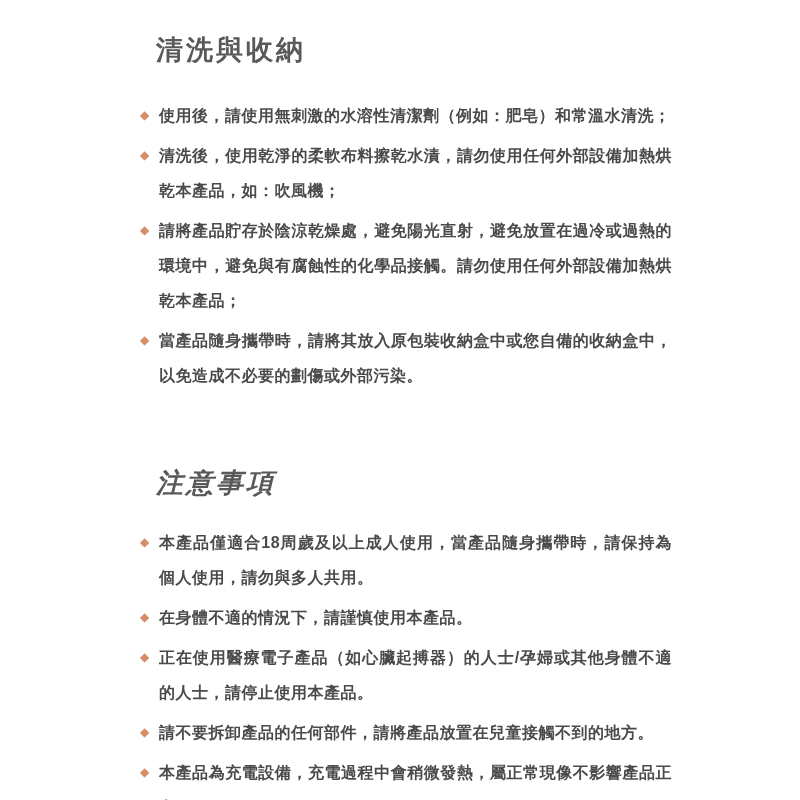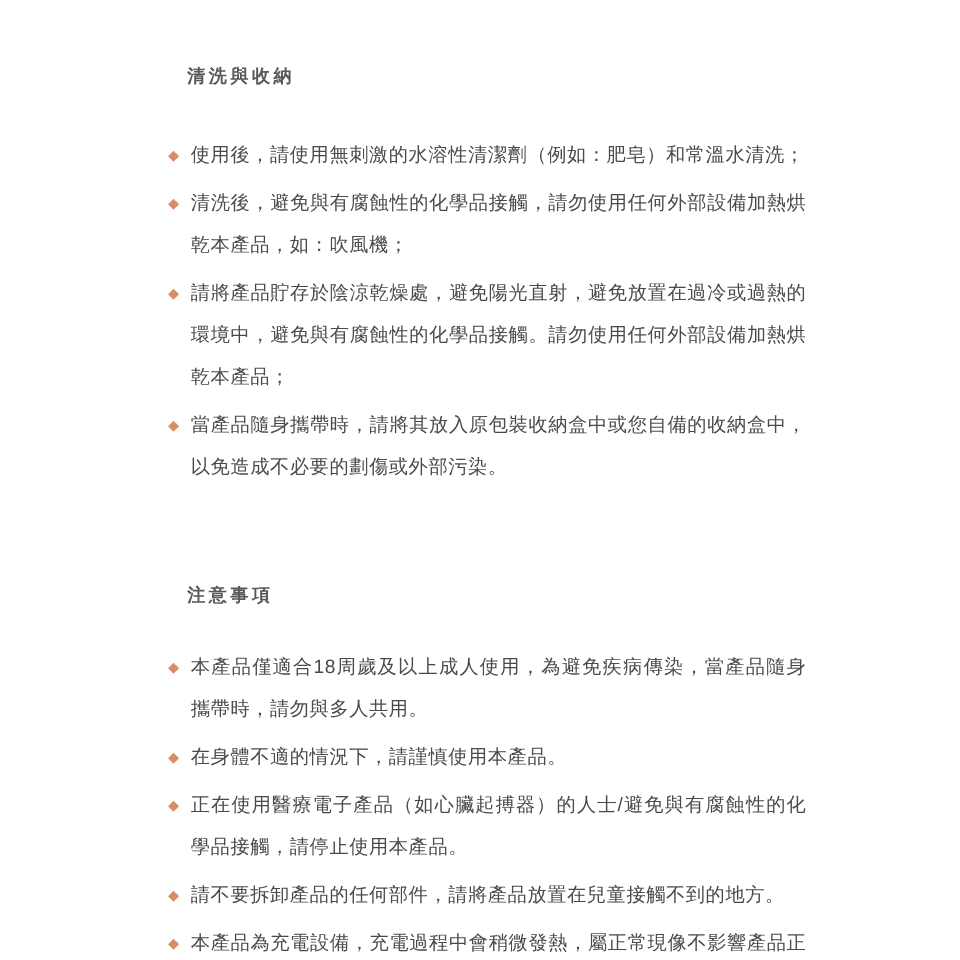--- a/index.html
+++ b/index.html
@@ -16,90 +16,91 @@
   .page {
     box-sizing: border-box;
     width: 800px;
     height: 800px;
     padding: 36px 128px 0 140px;
     background: var(--page-bg, #ffffff);
   }
   .doc-section { margin: 0; }
   .doc-section + .doc-section { margin-top: 76px; }
   .section-title {
-    font-size: 15px;
+    font-size: 27px;
     font-weight: 600;
     color: var(--title-color, #595959);
     letter-spacing: 3px;
-    margin: 14px 0 34px 16px;
+    margin: 0 0 34px 16px;
     line-height: 28px;
   }
-  .doc-section + .doc-section .section-title { margin-bottom: 28px; }
+  .doc-section + .doc-section .section-title { margin-bottom: 28px; font-style: italic; }
   .bullet-item {
     display: flex;
     align-items: flex-start;
     margin-bottom: 5px;
     font-size: 16px;
     line-height: 35px;
   }
   .diamond {
     flex: 0 0 auto;
     width: 19px;
     font-size: 12px;
     line-height: 35px;
     color: var(--accent-color, #d68e6a);
   }
   .bullet-text {
     flex: 1 1 auto;
     color: var(--body-color, #4a4a4a);
     text-align: justify;
     letter-spacing: 0.5px;
+    font-weight: bold;
   }
 </style>
 </head>
 <body>
 
 <div class="page" style="--page-bg: #ffffff; --title-color: #595959; --body-color: #4a4a4a; --accent-color: #d68e6a;">
 
   <section class="doc-section">
     <h2 class="section-title">清洗與收納</h2>
     <div class="bullet-list">
         <div class="bullet-item">
           <span class="diamond">◆</span>
           <span class="bullet-text">使用後，請使用無刺激的水溶性清潔劑（例如：肥皂）和常溫水清洗；</span>
         </div>
         <div class="bullet-item">
           <span class="diamond">◆</span>
-          <span class="bullet-text">清洗後，避免與有腐蝕性的化學品接觸，請勿使用任何外部設備加熱烘乾本產品，如：吹風機；</span>
+          <span class="bullet-text">清洗後，使用乾淨的柔軟布料擦乾水漬，請勿使用任何外部設備加熱烘乾本產品，如：吹風機；</span>
         </div>
         <div class="bullet-item">
           <span class="diamond">◆</span>
           <span class="bullet-text">請將產品貯存於陰涼乾燥處，避免陽光直射，避免放置在過冷或過熱的環境中，避免與有腐蝕性的化學品接觸。請勿使用任何外部設備加熱烘乾本產品；</span>
         </div>
         <div class="bullet-item">
           <span class="diamond">◆</span>
           <span class="bullet-text">當產品隨身攜帶時，請將其放入原包裝收納盒中或您自備的收納盒中，以免造成不必要的劃傷或外部污染。</span>
         </div>
       </div>
   </section>
 
   <section class="doc-section">
     <h2 class="section-title">注意事項</h2>
     <div class="bullet-list">
         <div class="bullet-item">
           <span class="diamond">◆</span>
-          <span class="bullet-text">本產品僅適合18周歲及以上成人使用，為避免疾病傳染，當產品隨身攜帶時，請勿與多人共用。</span>
+          <span class="bullet-text">本產品僅適合18周歲及以上成人使用，當產品隨身攜帶時，請保持為個人使用，請勿與多人共用。</span>
         </div>
         <div class="bullet-item">
           <span class="diamond">◆</span>
           <span class="bullet-text">在身體不適的情況下，請謹慎使用本產品。</span>
         </div>
         <div class="bullet-item">
           <span class="diamond">◆</span>
-          <span class="bullet-text">正在使用醫療電子產品（如心臟起搏器）的人士/避免與有腐蝕性的化學品接觸，請停止使用本產品。</span>
+          <span class="bullet-text">正在使用醫療電子產品（如心臟起搏器）的人士/孕婦或其他身體不適的人士，請停止使用本產品。</span>
         </div>
         <div class="bullet-item">
           <span class="diamond">◆</span>
           <span class="bullet-text">請不要拆卸產品的任何部件，請將產品放置在兒童接觸不到的地方。</span>
         </div>
         <div class="bullet-item">
           <span class="diamond">◆</span>
           <span class="bullet-text">本產品為充電設備，充電過程中會稍微發熱，屬正常現像不影響產品正常使用。</span>
         </div>
       </div>

